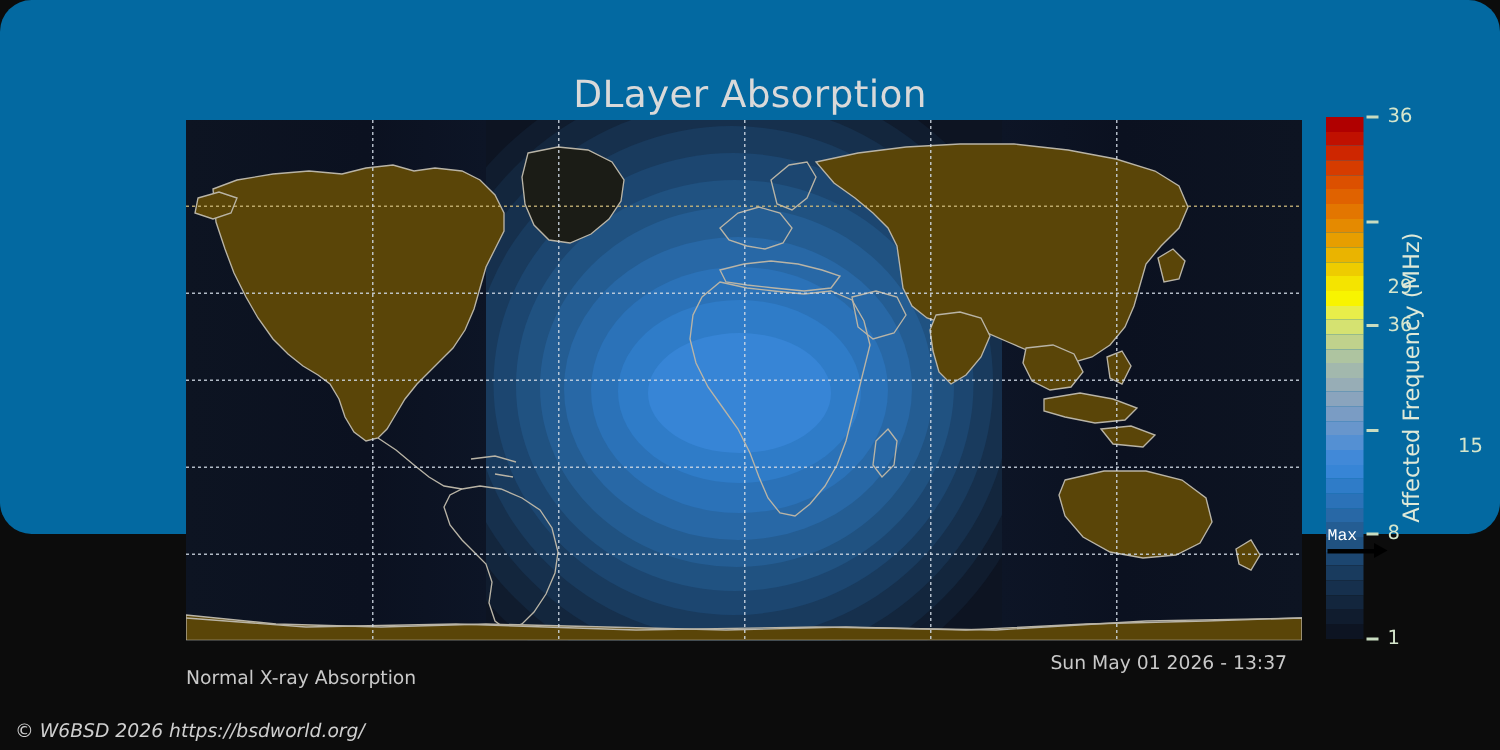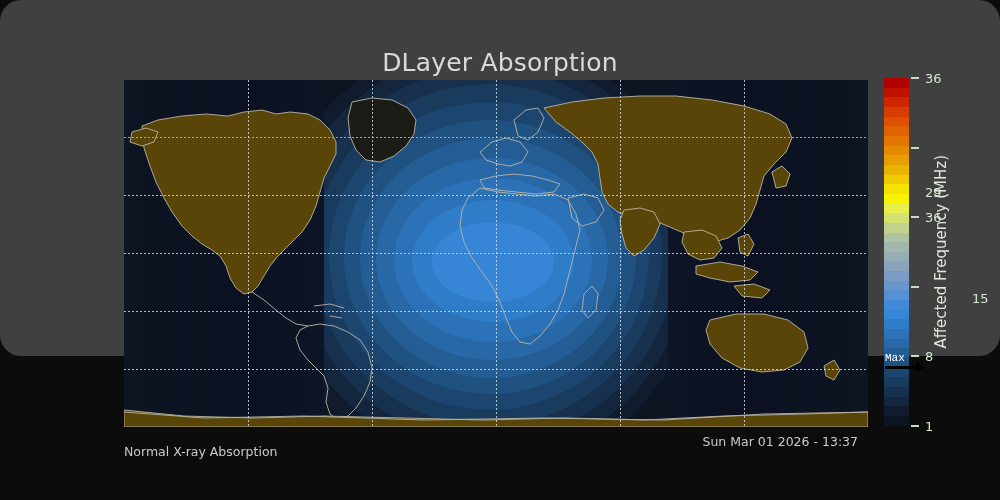--- a/index.html
+++ b/index.html
@@ -1,19 +1,19 @@
 <!DOCTYPE html>
 <html><head>
 <meta charset="utf-8">
 <title>DLayer Absorption</title>
 <style>
   html,body{margin:0;padding:0;background:#0c0c0c;}
   body{width:1000px;height:500px;overflow:hidden;
        font-family:"DejaVu Sans","Liberation Sans",sans-serif;}
-  #app{position:relative;width:1000px;height:356px;background:#404040;border-radius:21px;}
+  #app{position:relative;width:1000px;height:356px;background:#0369a1;border-radius:21px;}
 
   
   #title{position:absolute;left:0;top:48px;width:1000px;text-align:center;
          font-size:25px;color:#d9d9d9;letter-spacing:.2px;}
 
   
   #plot{position:absolute;left:124px;top:80px;width:744px;height:347px;
         background:#0d1422;overflow:hidden;}
   #plotclip{position:absolute;inset:0;overflow:hidden;}
 
@@ -257,15 +257,16 @@
     <span>Affected Frequency (MHz)</span>
   </div>
 
   <div id="maxmark" style="top: 353.4px;">
     <div class="mlab">Max</div>
     <div class="marrow"></div>
     <div class="mhead"></div>
   </div>
 
   <div class="note" id="note2">Normal X-ray Absorption</div>
-  <div id="stamp">Sun Mar 01 2026 - 13:37</div>
+  <div id="stamp">Sun May 01 2026 - 13:37</div>
+  <div id="credit">© W6BSD 2026 https://bsdworld.org/</div>
 
 </div>
 
 </body></html>

